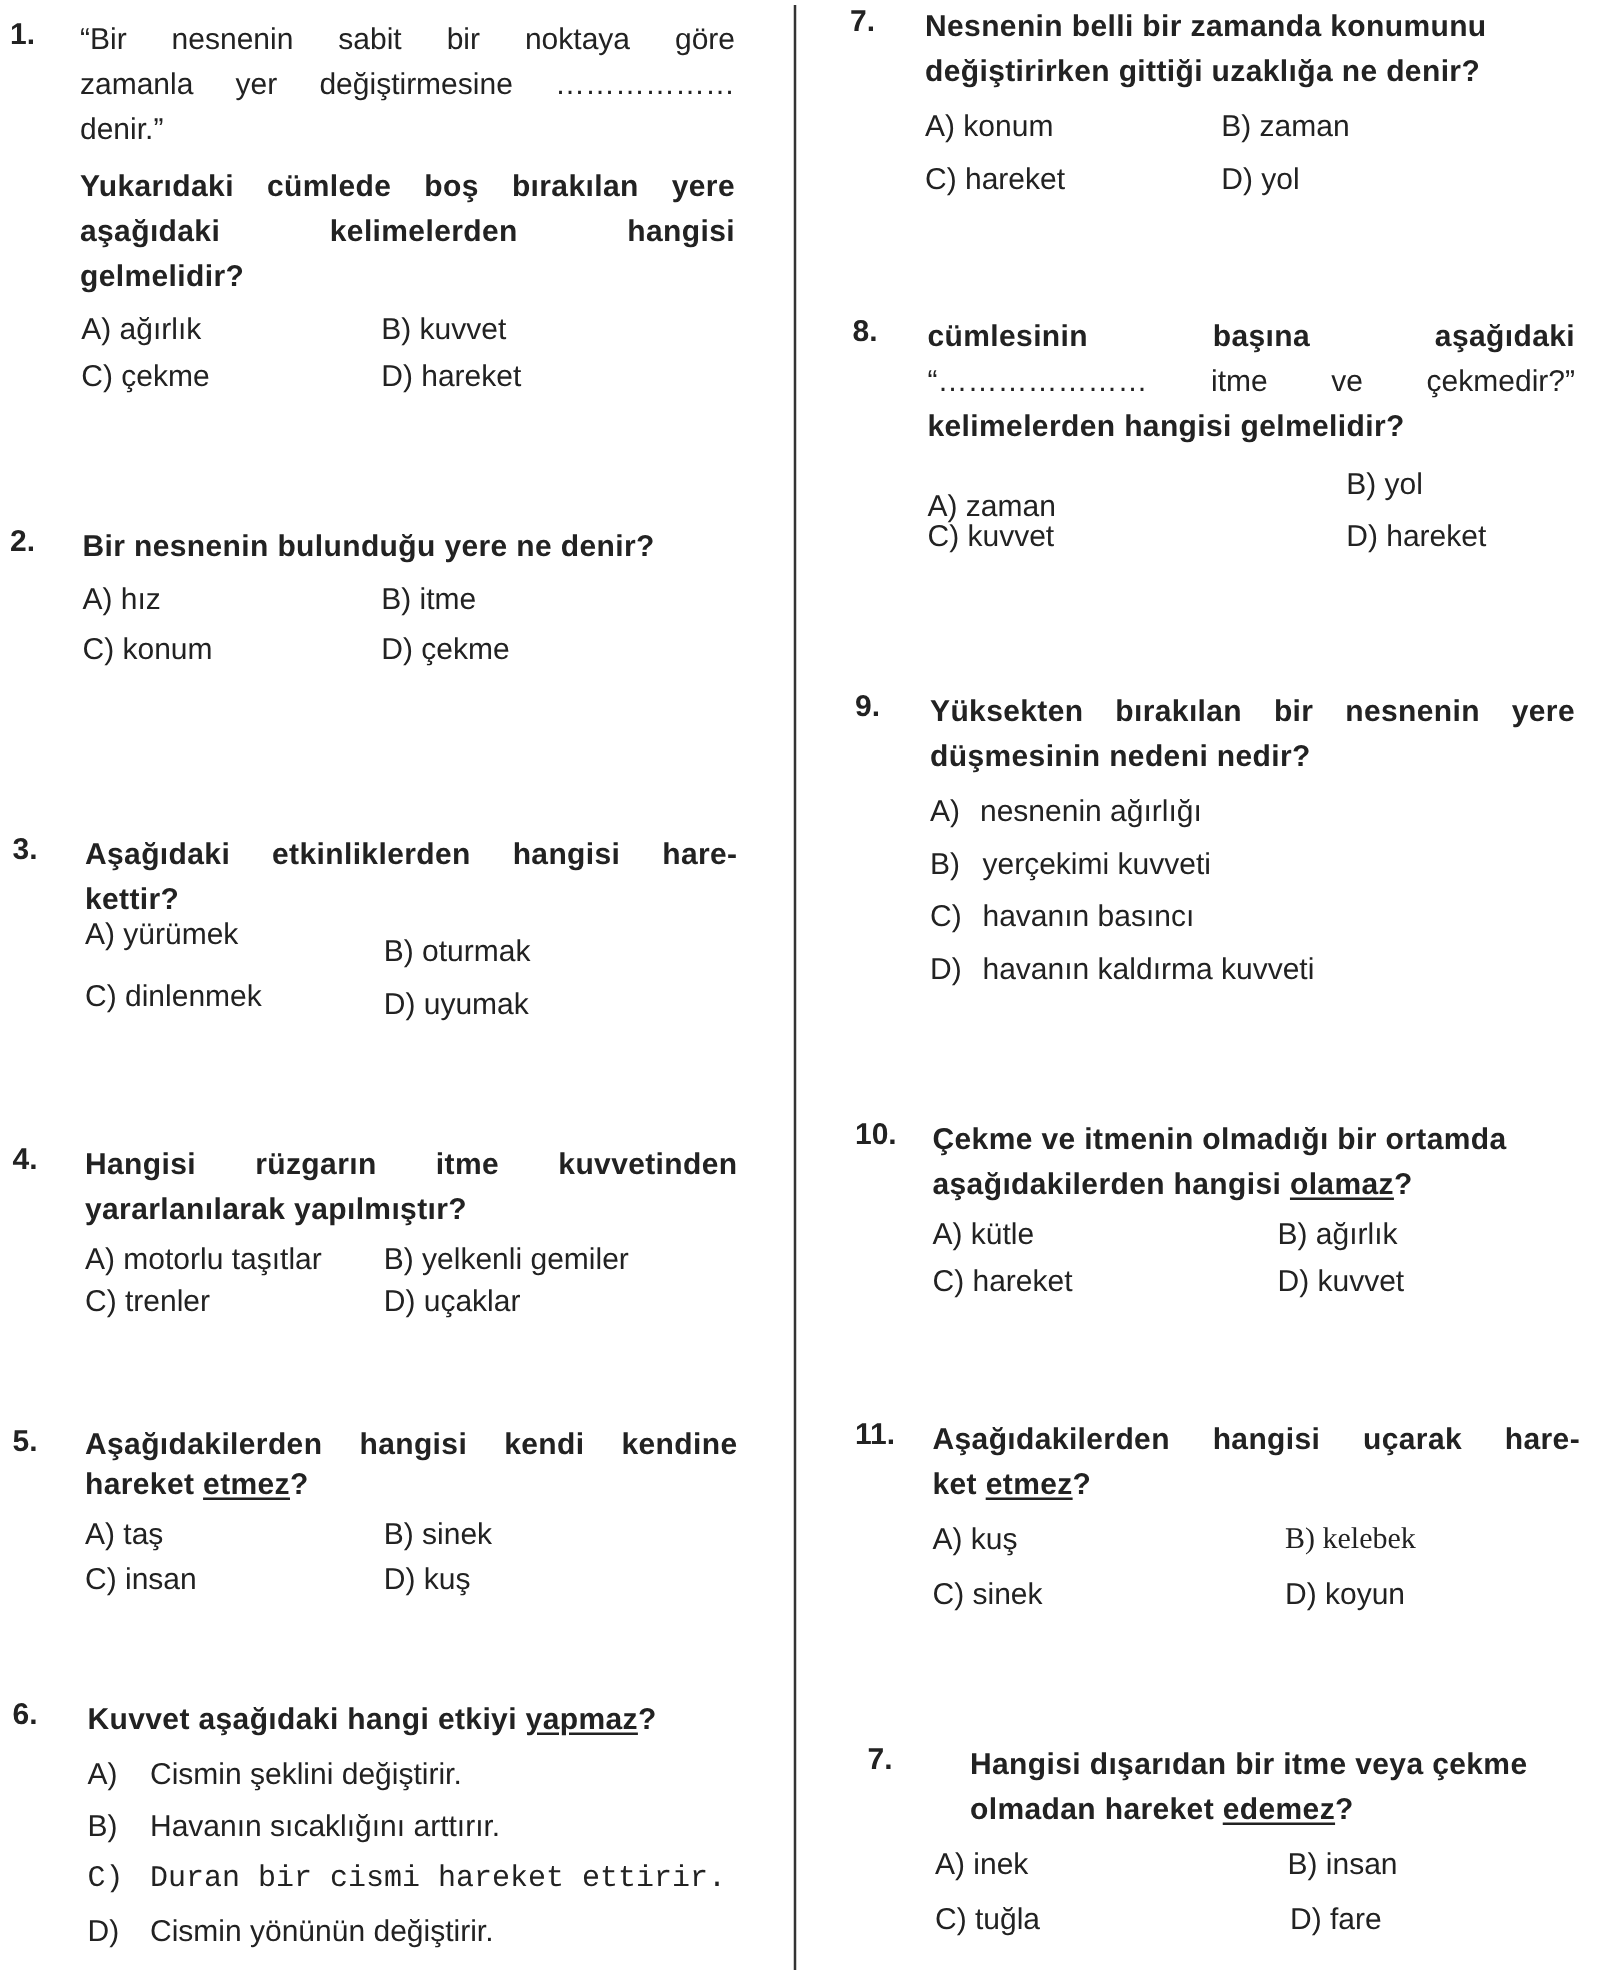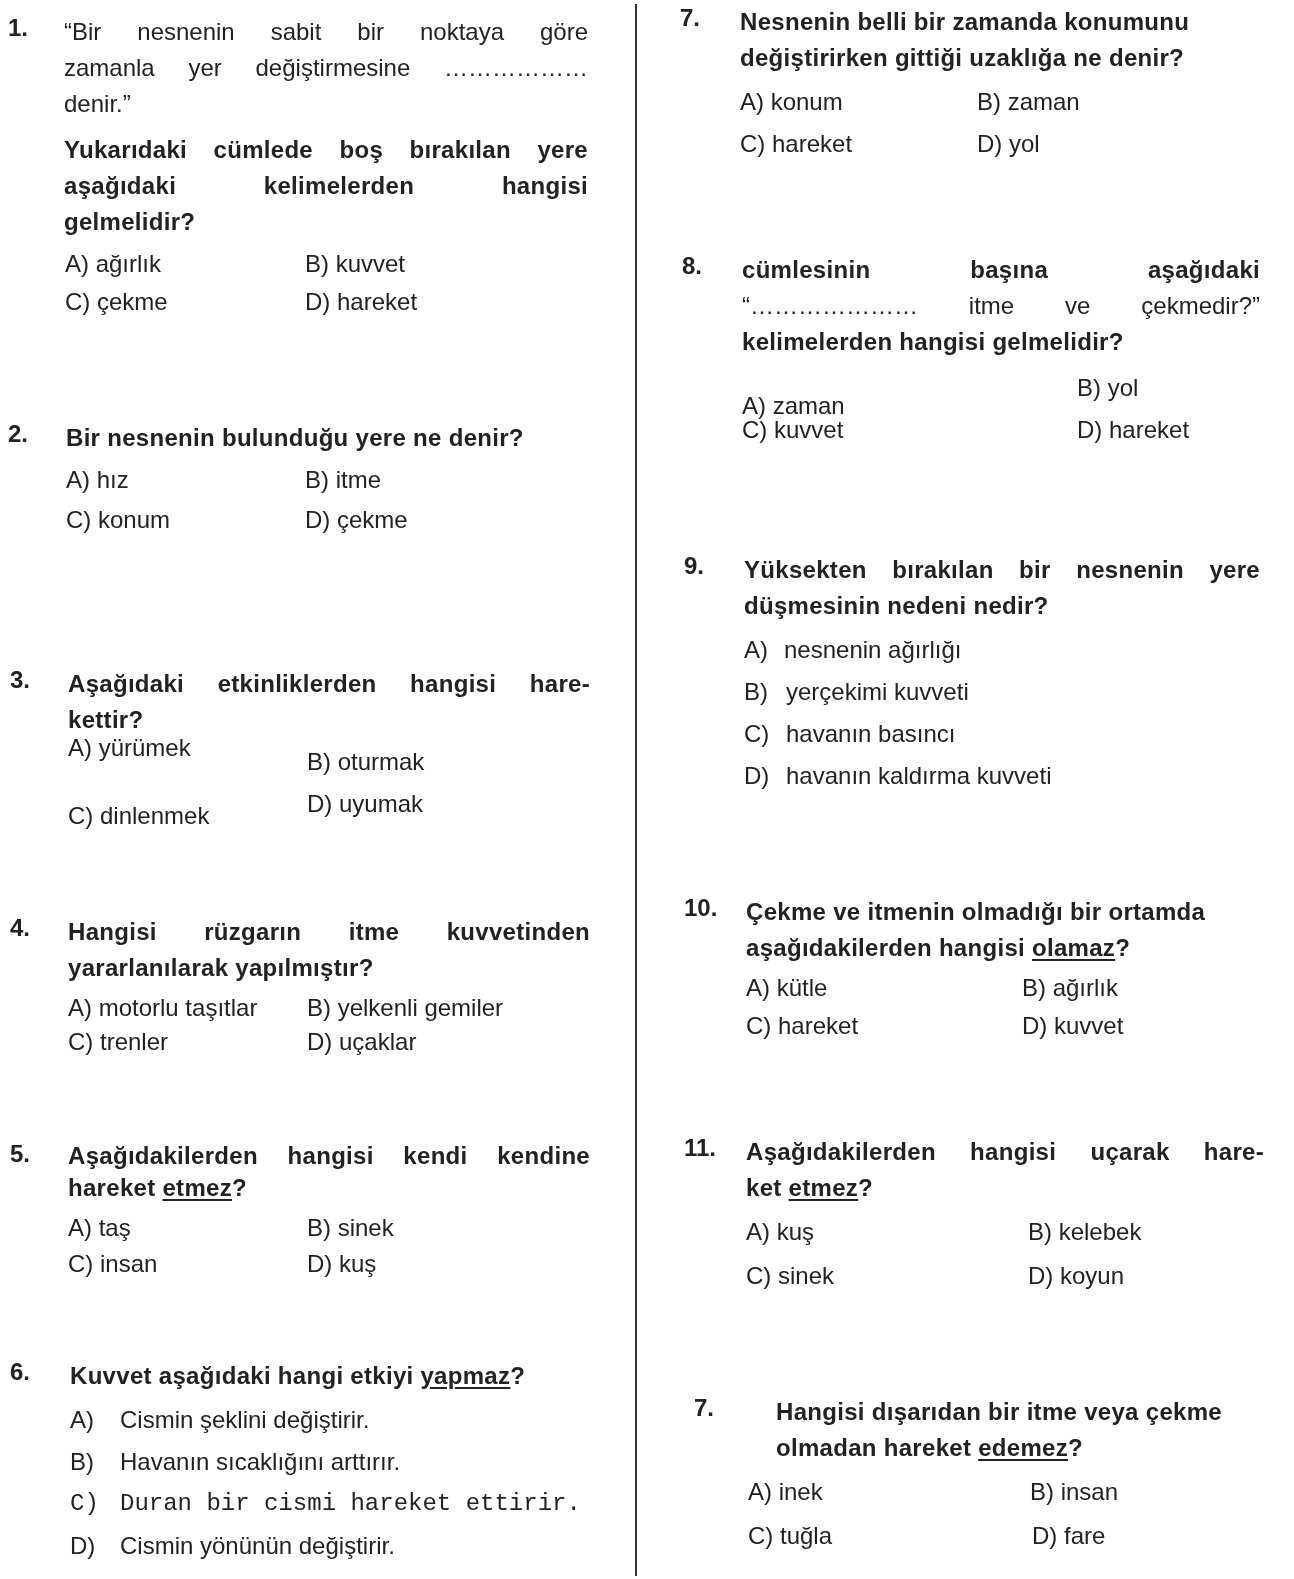--- a/index.html
+++ b/index.html
@@ -51,21 +51,21 @@
 </div>
 
 <div class="q" style="left:10px; top:666px; width:580px;">
   <span class="num">3.</span>
   <div style="margin-left:58px;">
     <div class="stem bold just">Aşağıdaki etkinliklerden hangisi hare-</div>
     <div class="stem bold">kettir?</div>
   </div>
   <div class="opt" style="left:58px; top:68px;"><span>A)</span> <span>yürümek</span></div>
   <div class="opt" style="left:297px; top:82px;"><span>B)</span> <span>oturmak</span></div>
-  <div class="opt" style="left:58px; top:136px;text-align:center;"><span>C)</span> <span>dinlenmek</span></div>
+  <div class="opt" style="left:58px; top:118px;text-align:center;"><span>C)</span> <span>dinlenmek</span></div>
   <div class="opt" style="left:297px; top:124px;"><span>D)</span> <span>uyumak</span></div>
 </div>
 
 <div class="q" style="left:10px; top:914px; width:580px;">
   <span class="num">4.</span>
   <div style="margin-left:58px;">
     <div class="stem bold just">Hangisi rüzgarın itme kuvvetinden</div>
     <div class="stem bold">yararlanılarak yapılmıştır?</div>
   </div>
   <div class="opt" style="left:58px; top:80px;"><span>A)</span> <span>motorlu taşıtlar</span></div>
@@ -146,21 +146,21 @@
   <div class="opt" style="left:338px; top:118px;"><span>D)</span> <span>kuvvet</span></div>
 </div>
 
 <div class="q" style="left:684px; top:1134px; width:580px;">
   <span class="num">11.</span>
   <div style="margin-left:62px;">
     <div class="stem bold just">Aşağıdakilerden hangisi uçarak hare-</div>
     <div class="stem bold"><span>ket </span><span class="u">etmez</span><span>?</span></div>
   </div>
   <div class="opt" style="left:62px; top:84px;"><span>A)</span> <span>kuş</span></div>
-  <div class="opt" style="left:344px; top:84px;"><span>B)</span> <span>kelebek</span></div>
+  <div class="opt" style="left:344px; top:84px;font-family:Liberation Serif, serif;"><span>B)</span> <span>kelebek</span></div>
   <div class="opt" style="left:62px; top:128px;"><span>C)</span> <span>sinek</span></div>
   <div class="opt" style="left:344px; top:128px;"><span>D)</span> <span>koyun</span></div>
 </div>
 
 <div class="q" style="left:694px; top:1394px; width:570px;">
   <span class="num">7.</span>
   <div style="margin-left:82px;">
     <div class="stem bold">Hangisi dışarıdan bir itme veya çekme</div>
     <div class="stem bold"><span>olmadan hareket </span><span class="u">edemez</span><span>?</span></div>
   </div>

